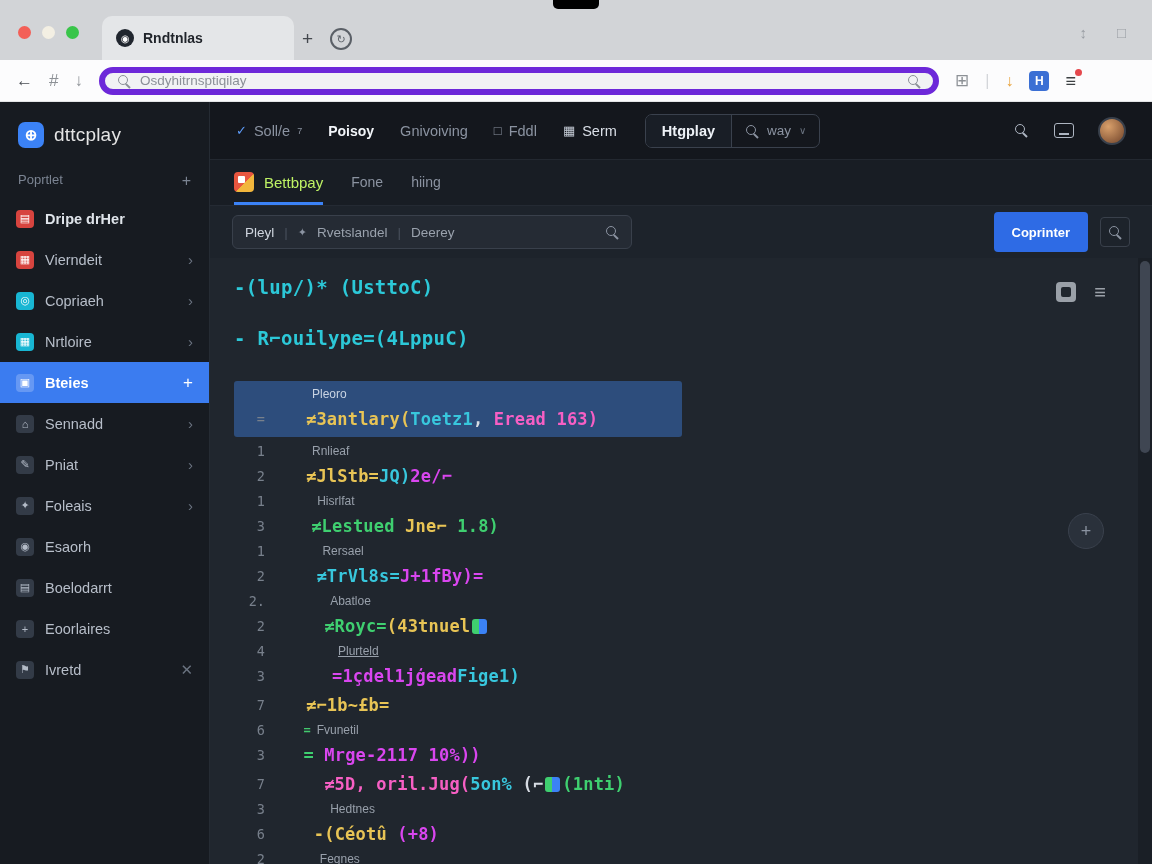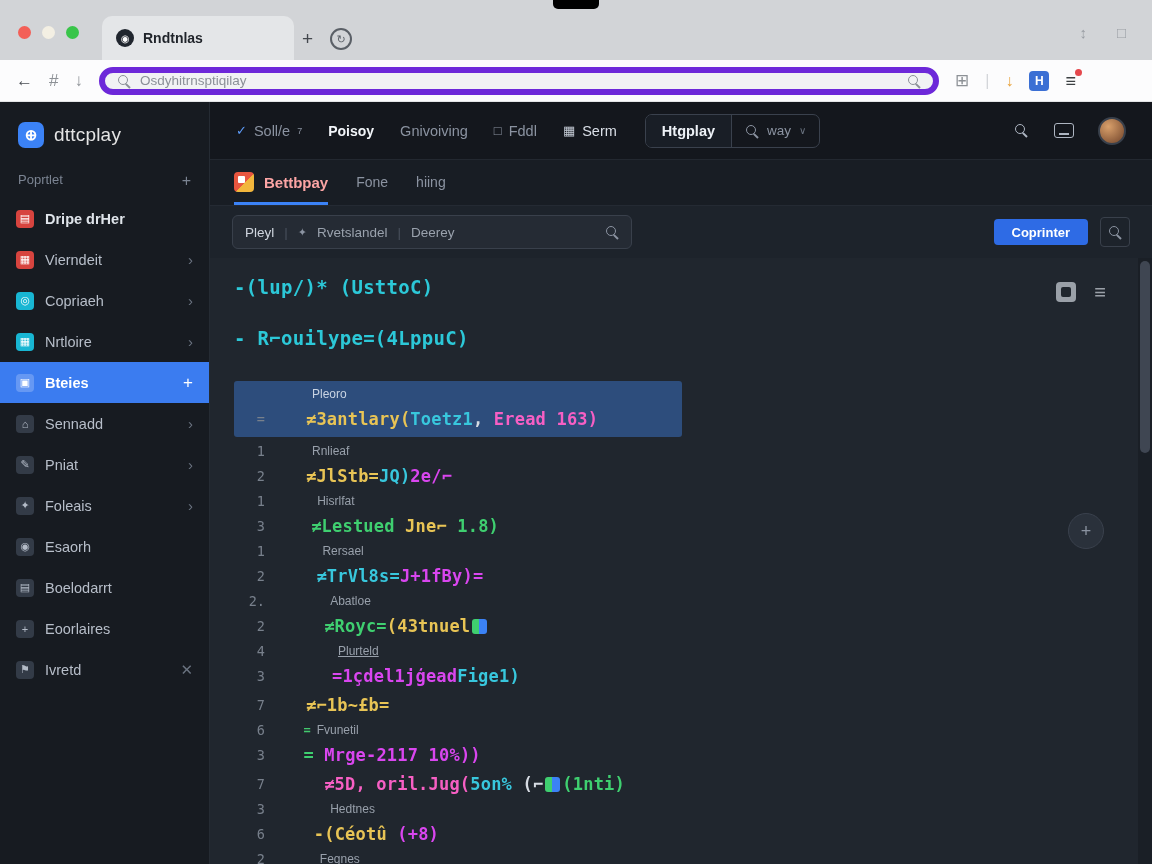--- a/index.html
+++ b/index.html
@@ -61,31 +61,31 @@
   .pill-search{display:flex;align-items:center;gap:8px;padding:0 13px;color:#8b93a1;font-size:13.5px}
   .chev{font-size:10px;color:#6a7380}
   .nav-right{margin-left:auto;display:flex;align-items:center;gap:24px}
   .nav-mag{color:#aeb6c2;width:16px;height:16px}
   .screen-icon{width:20px;height:15px;border:1.7px solid #aeb6c2;border-radius:3px;position:relative}
   .screen-icon::after{content:"";position:absolute;left:4px;right:4px;bottom:2px;height:2px;background:#aeb6c2}
   .avatar{width:28px;height:28px;border-radius:50%;background:radial-gradient(circle at 35% 32%,#d9a06b,#8a5a3a 75%);border:2px solid #39404b}
   
   .subnav{height:46px;background:#181d24;border-bottom:1px solid #242a33;display:flex;align-items:stretch;padding:0 24px;gap:28px}
   .subtab{display:flex;align-items:center;gap:10px;font-size:14px;color:#8b93a1;border-bottom:3px solid transparent;padding-top:2px;cursor:pointer}
-  .subtab.active{color:#fca5a5;font-weight:700;font-size:15px;border-bottom-color:#3b82f6}
+  .subtab.active{color:#bef264;font-weight:400;font-size:15px;border-bottom-color:#3b82f6}
   .subnav-logo{width:20px;height:20px;border-radius:4px;background:linear-gradient(135deg,#e8563f 0 55%,#f2b63c 55% 100%);position:relative;flex:none}
   .subnav-logo::after{content:"";position:absolute;top:4px;left:4px;width:7px;height:7px;background:#fff;border-radius:1px}
   
   .filterbar{height:52px;background:#1d232b;display:flex;align-items:center;padding:0 22px}
   .filter-box{width:400px;height:34px;background:#252b34;border:1px solid #39404b;border-radius:6px;display:flex;align-items:center;gap:10px;padding:0 12px;font-size:13.5px;color:#9aa2ad}
   .filter-box .p0{color:#cfd5de}
   .fsep{color:#49505c}
   .ficon{color:#8b93a1;font-size:11px}
   .filter-mag{margin-left:auto;color:#8b93a1}
-  .primary-btn{margin-left:auto;height:26px;padding:0 18px;background:#2e6be5;border:none;border-radius:4px;color:#fff;font-size:13px;font-weight:700;font-family:"Liberation Sans",sans-serif;cursor:pointer}
+  .primary-btn{margin-left:auto;height:40px;padding:0 18px;background:#2e6be5;border:none;border-radius:4px;color:#fff;font-size:13px;font-weight:700;font-family:"Liberation Sans",sans-serif;cursor:pointer}
   .mini-btn{width:30px;height:30px;margin-left:12px;border:1px solid #39404b;border-radius:4px;background:transparent;color:#8b93a1;display:flex;align-items:center;justify-content:center;cursor:pointer}
   
   .editor{flex:1;position:relative;background:#20262e;padding:18px 12px 0 24px;overflow:hidden}
   .ed-header{font-family:"DejaVu Sans Mono",monospace;font-size:19px;font-weight:700;color:#2cc8d8;letter-spacing:.3px;line-height:22px}
   .ed-header + .ed-header{margin-top:29px}
   .ed-actions{position:absolute;top:24px;right:46px;display:flex;align-items:center;gap:18px}
   .stack-icon{width:20px;height:20px;border-radius:4px;background:#9aa0a8;position:relative;cursor:pointer}
   .stack-icon::after{content:"";position:absolute;inset:5px;background:#20262e;border-radius:2px}
   .menu-icon{color:#9aa0a8;font-size:20px;line-height:1;cursor:pointer}
   .rows{margin-top:32px}

